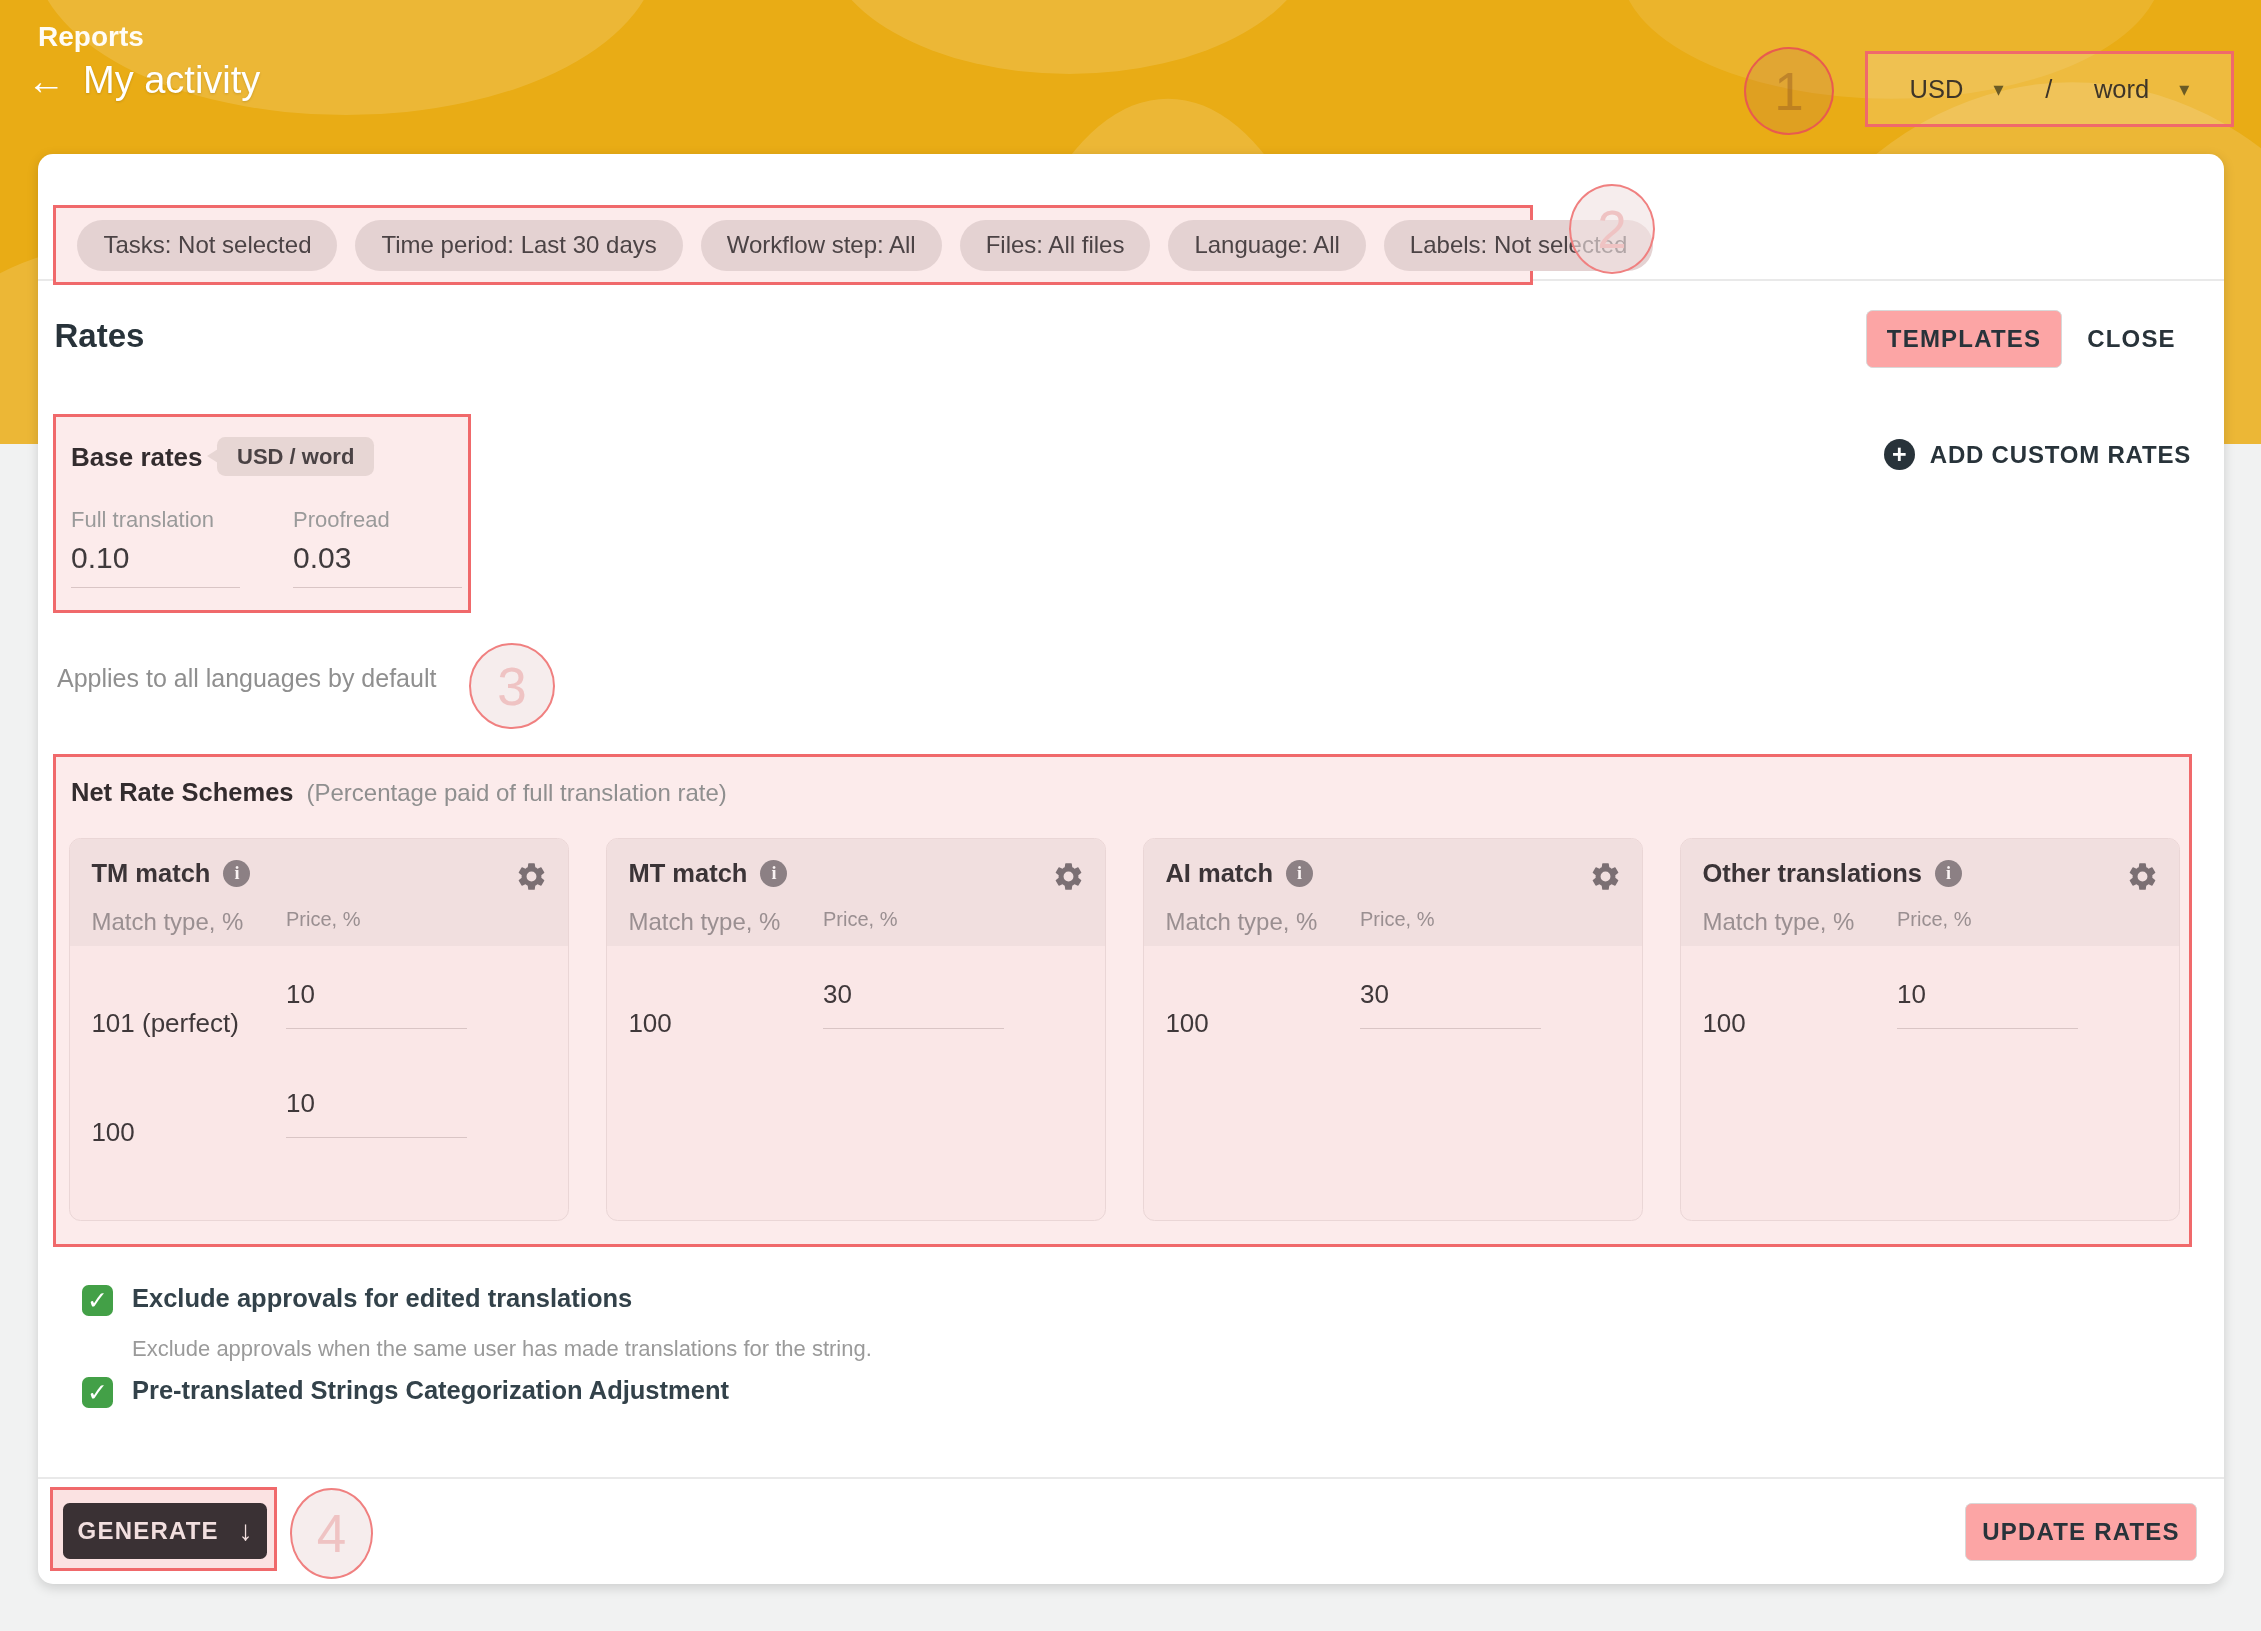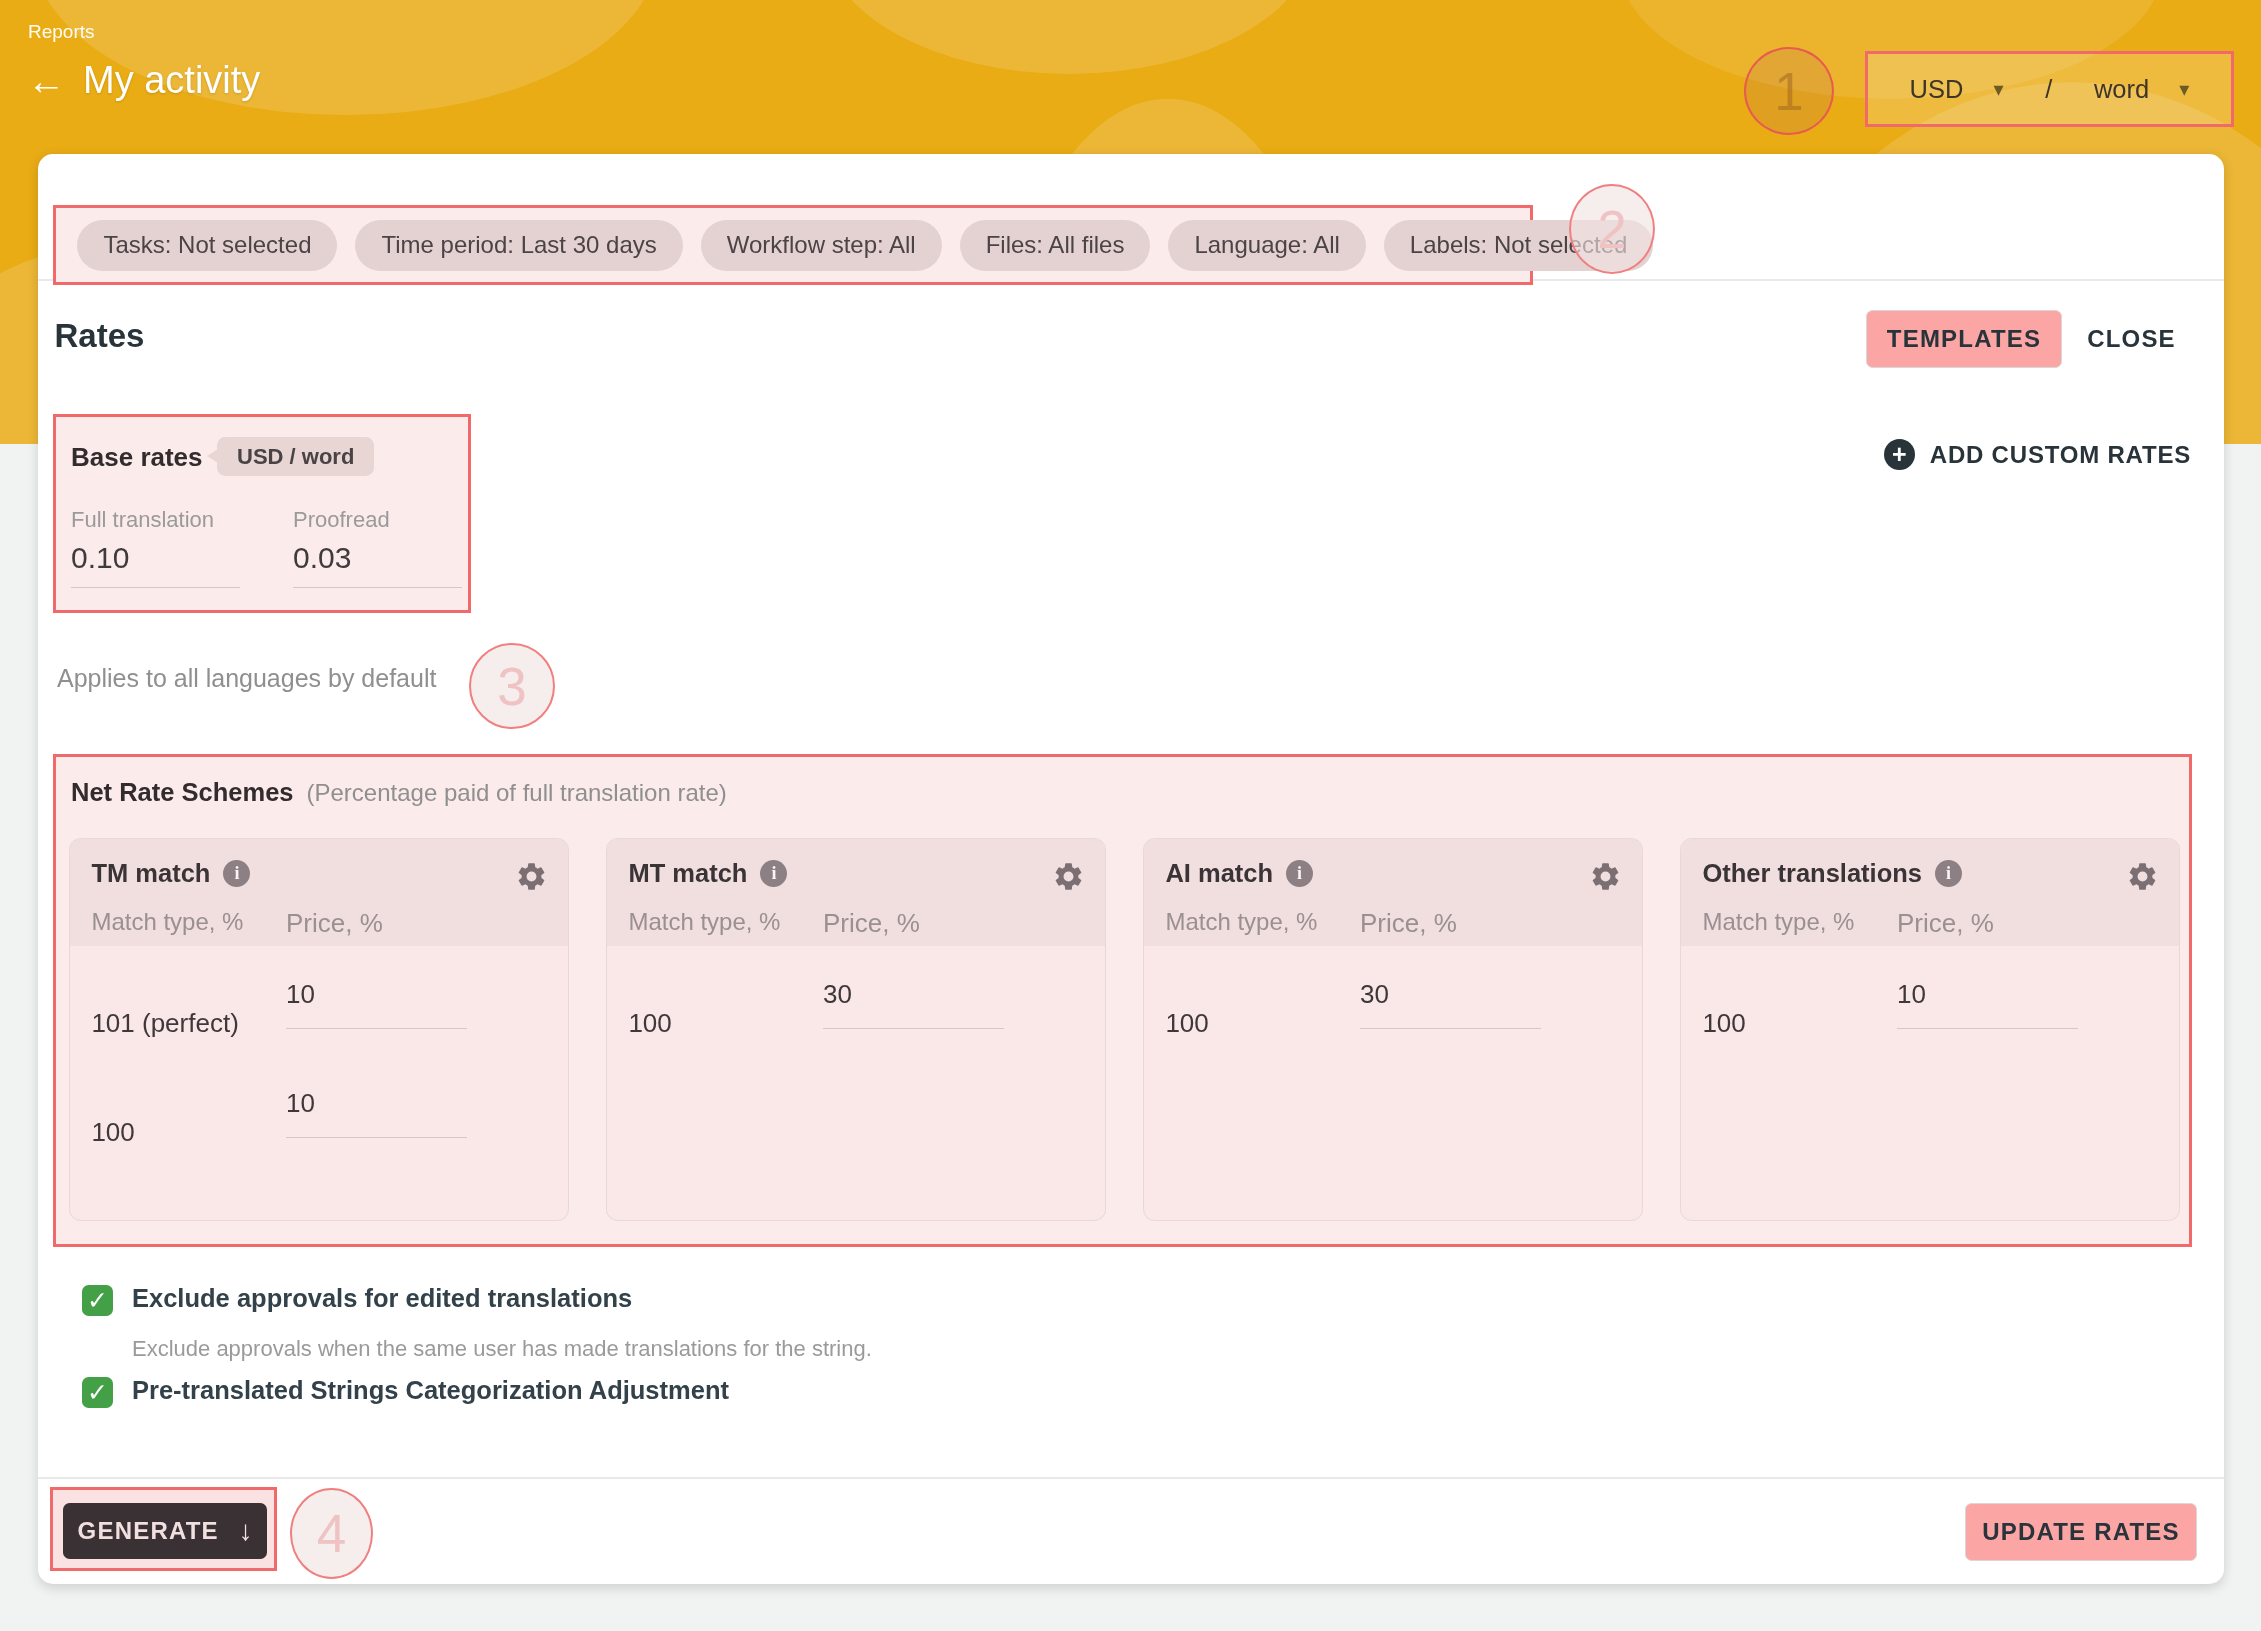--- a/index.html
+++ b/index.html
@@ -5,21 +5,21 @@
   html,body{margin:0;padding:0;}
   body{
     width:2261px;height:1632px;position:relative;overflow:hidden;
     background:#F1F2F2;
     font-family:"Liberation Sans","DejaVu Sans",sans-serif;
     -webkit-font-smoothing:antialiased;
   }
   
   .header-band{position:absolute;left:0;top:0;width:2261px;height:444px;background:#E9AC15;overflow:hidden;}
   .header-band svg{position:absolute;left:0;top:0;}
-  .breadcrumb{position:absolute;left:28px;top:21.4px;font-size:19px;color:rgba(255,255,255,.96);}
+  .breadcrumb{position:absolute;left:38px;top:21.4px;font-size:28px;color:rgba(255,255,255,.96);font-weight:bold;}
   .title-row{position:absolute;left:27px;top:59px;display:flex;align-items:center;gap:18px;color:#FFFFFF;}
   .back-arrow{font-size:38px;line-height:1;cursor:pointer;}
   .page-title{font-size:38px;font-weight:500;text-shadow:0 0.8px 2.5px rgba(0,0,0,.15);}
   .unit-box{
     position:absolute;left:1865px;top:51px;width:369px;height:76px;
     border:3.3px solid #F0696B;background:rgba(255,240,215,.22);
     display:flex;align-items:center;justify-content:space-evenly;box-sizing:border-box;
   }
   .unit-box .val{font-size:25.5px;color:#3E3528;font-weight:400;}
   .unit-box .caret{font-size:20px;color:#6B5B25;margin-left:-11.5px;}
@@ -102,21 +102,21 @@
   }
   .rate-card .chead{position:absolute;left:0;top:0;width:100%;height:107px;background:#F1DFDF;}
   .rate-card .ctitle{position:absolute;left:21.4px;top:20px;font-size:25.5px;font-weight:700;color:#3B3437;display:flex;align-items:center;gap:13px;}
   .info-dot{
     width:27px;height:27px;border-radius:50%;background:#8C8084;color:#FBF4F4;
     display:flex;align-items:center;justify-content:center;
     font-size:18px;font-weight:700;font-family:"Liberation Serif","DejaVu Serif",serif;cursor:pointer;
   }
   .gear{position:absolute;right:20px;top:21.4px;width:33px;height:33px;cursor:pointer;}
   .colh1{position:absolute;left:21.4px;top:69px;font-size:24px;color:#9A8F91;}
-  .colh2{position:absolute;left:216px;top:69px;font-size:26px;color:#9A8F91;}
+  .colh2{position:absolute;left:216px;top:69px;font-size:20px;color:#9A8F91;}
   .rmatch{position:absolute;left:21.4px;font-size:26px;color:#3F383A;}
   .rprice{
     position:absolute;left:216px;width:181px;background:transparent;border:none;
     border-bottom:1.6px solid #D9C5C5;font-size:26px;color:#3F383A;padding:0 0 18px 0;outline:none;
     font-family:"Liberation Sans","DejaVu Sans",sans-serif;
   }
 
   
   .checkbox{
     position:absolute;width:31px;height:31px;border-radius:6.6px;background:#43A047;

